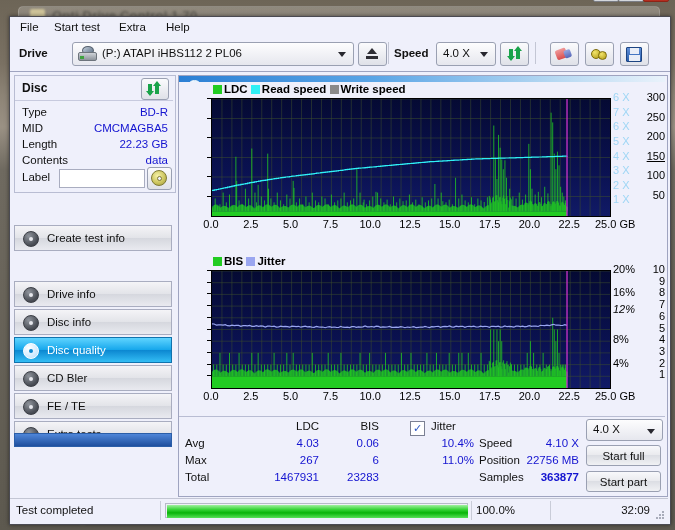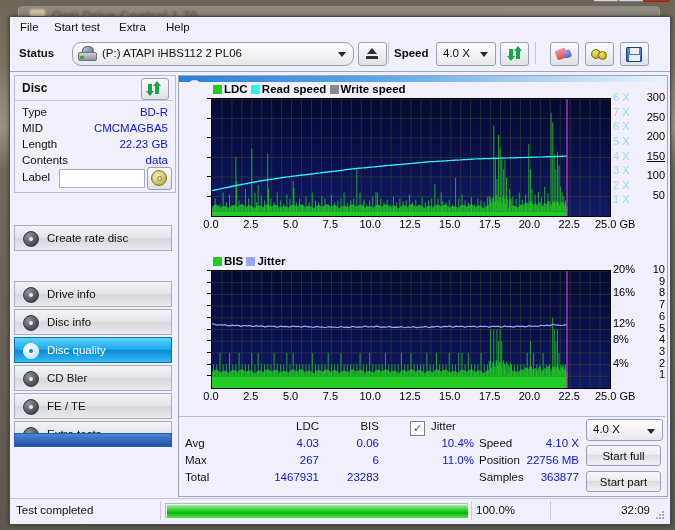--- a/index.html
+++ b/index.html
@@ -41,21 +41,21 @@
   
   #menubar{position:absolute;left:0;top:0;width:660px;height:19px;background:#eff0fb;
            border-bottom:1px solid #dcdcea;}
   .menu{position:absolute;top:3px;color:#111;font-size:11.5px;padding:1px 4px;cursor:default;}
 
   
   #toolbar{position:absolute;left:0;top:19px;width:660px;height:35px;background:#eff0fb;
            border-bottom:1px solid #9fa4c0;}
   #lbl-drive{position:absolute;left:9px;top:11px;font-weight:bold;font-size:11.5px;color:#111;}
   #drive-combo{position:absolute;left:62px;top:6px;width:280px;height:22px;
-      background:linear-gradient(180deg,#fdfdfe,#e6e7ee);border:1px solid #9aa0b2;border-radius:9px;}
+      background:linear-gradient(180deg,#fdfdfe,#e6e7ee);border:1px solid #9aa0b2;border-radius:3px;}
   #drive-combo .txt{position:absolute;left:29px;top:4px;font-size:11.5px;color:#111;}
   .combo-arrow{position:absolute;right:7px;top:9px;width:0;height:0;
       border-left:4px solid transparent;border-right:4px solid transparent;border-top:5px solid #27272e;}
   .drv-icon{position:absolute;left:5px;top:3px;width:19px;height:15px;}
   .drv-icon .b1{position:absolute;left:0;top:6px;width:19px;height:9px;border-radius:2px;
       background:linear-gradient(180deg,#cfd3d8,#8d949c);border:1px solid #6d747c;box-sizing:border-box;}
   .drv-icon .b2{position:absolute;left:4px;top:0px;width:12px;height:9px;border-radius:50%;
       background:linear-gradient(135deg,#b9c6d6,#5e7align);background:linear-gradient(135deg,#c3cfdd,#5d6f84);border:1px solid #55606e;box-sizing:border-box;}
   .drv-icon .g{position:absolute;left:2px;top:10px;width:4px;height:3px;background:#3fa23f;}
   #eject-btn{position:absolute;left:348px;top:6px;width:27px;height:22px;
@@ -198,21 +198,21 @@
   </div>
 
   <div id="menubar">
     <div class="menu" style="left:6px">File</div>
     <div class="menu" style="left:40px">Start test</div>
     <div class="menu" style="left:105px">Extra</div>
     <div class="menu" style="left:152px">Help</div>
   </div>
 
   <div id="toolbar">
-    <div id="lbl-drive">Status</div>
+    <div id="lbl-drive">Drive</div>
     <div id="drive-combo">
       <span class="drv-icon">
           <span class="b2"></span>
           <span class="b1"></span>
           <span class="g"></span>
         </span>
       <span class="txt">(P:)  ATAPI iHBS112  2 PL06</span>
       <span class="combo-arrow"></span>
     </div>
     <div id="eject-btn">
@@ -281,21 +281,21 @@
         <span class="cd">
             <i class="hole"></i>
           </span>
       </div>
     </div>
 
     <div class="navbtn" style="top:150px">
       <span class="disc-ico">
           <i class="h"></i>
         </span>
-      <span class="lbl">Create rate disc</span>
+      <span class="lbl">Create test info</span>
       </div>
     <div class="navbtn" style="top:206px">
       <span class="disc-ico">
           <i class="h"></i>
         </span>
       <span class="lbl">Drive info</span>
       </div>
     <div class="navbtn" style="top:234px">
       <span class="disc-ico">
           <i class="h"></i>
@@ -1594,21 +1594,21 @@
           <div class="ytick" style="top: 32.4px; width: 26px;">8</div>
           <div class="tickmark" style="left: 28px; top: 39.4px;"></div>
           <div class="ytick" style="top: 20.7px; width: 26px;">9</div>
           <div class="tickmark" style="left: 28px; top: 27.7px;"></div>
           <div class="ytick" style="top: 9px; width: 26px;">10</div>
           <div class="tickmark" style="left: 28px; top: 16px;"></div>
         </div>
       <div id="y2axis2">
           <div class="ytickR2" style="top: 102.6px; left: 434px;">4%</div>
           <div class="ytickR2" style="top: 79.2px; left: 434px;">8%</div>
-          <div class="ytickR2" style="top: 63px; left: 434px;">12%</div>
+          <div class="ytickR2" style="top: 49px; left: 434px; font-style: italic;">12%</div>
           <div class="ytickR2" style="top: 32.4px; left: 434px;">16%</div>
           <div class="ytickR2" style="top: 9px; left: 434px;">20%</div>
         </div>
       <div id="xaxis2">
           <div class="xtick" style="left: 10px; top: 136px; width: 44px;">0.0</div>
           <div class="xtick" style="left: 49.8px; top: 136px; width: 44px;">2.5</div>
           <div class="xtick" style="left: 89.6px; top: 136px; width: 44px;">5.0</div>
           <div class="xtick" style="left: 129.4px; top: 136px; width: 44px;">7.5</div>
           <div class="xtick" style="left: 169.2px; top: 136px; width: 44px;">10.0</div>
           <div class="xtick" style="left: 209px; top: 136px; width: 44px;">12.5</div>
@@ -1640,21 +1640,21 @@
 
       <div class="st" style="left:6px;top:54px;">Total</div>
       <div class="stv" style="left:60px;top:54px;width:80px;">1467931</div>
       <div class="stv" style="left:145px;top:54px;width:55px;">23283</div>
 
       <div class="st" style="left:300px;top:20px;">Speed</div>
       <div class="stv" style="left:340px;top:20px;width:60px;">4.10 X</div>
       <div class="st" style="left:300px;top:37px;">Position</div>
       <div class="stv" style="left:330px;top:37px;width:70px;">22756 MB</div>
       <div class="st" style="left:300px;top:54px;">Samples</div>
-      <div class="stv" style="left:330px;top:54px;width:70px;">363877</div>
+      <div class="stv" style="left:330px;top:54px;width:70px;font-weight:bold;">363877</div>
 
       <div id="speed-combo2">
         <span class="txt">4.0 X</span>
         <span class="combo-arrow"></span>
       </div>
       <div class="bigbtn" style="top:28px">
         <span class="lbl">Start full</span>
       </div>
       <div class="bigbtn" style="top:54px">
         <span class="lbl">Start part</span>

